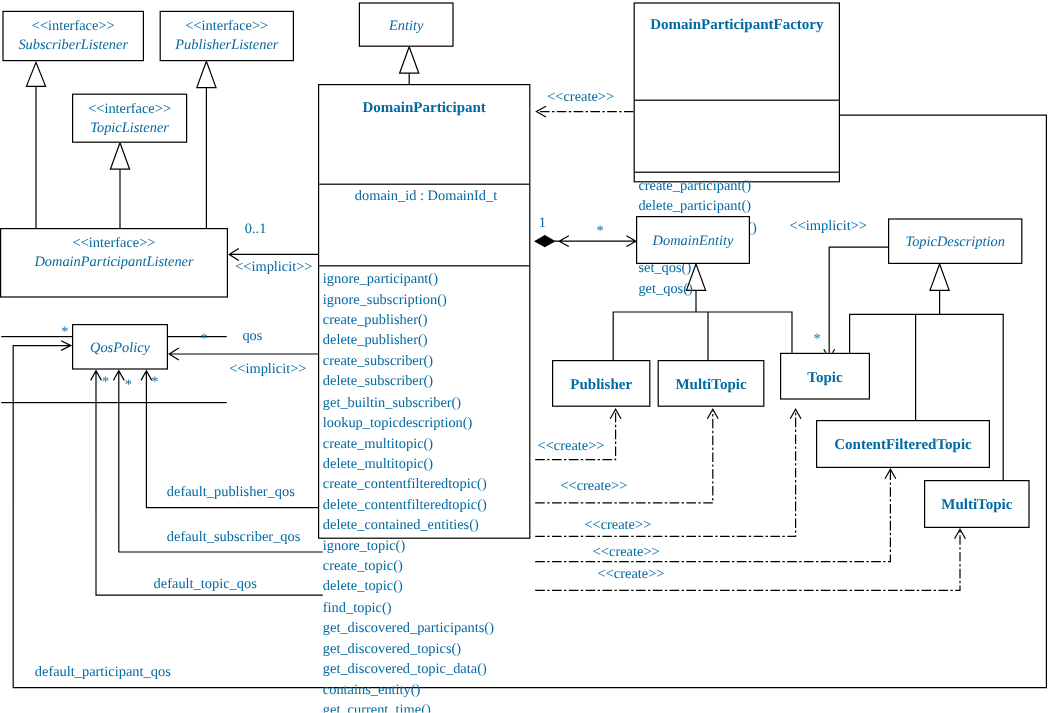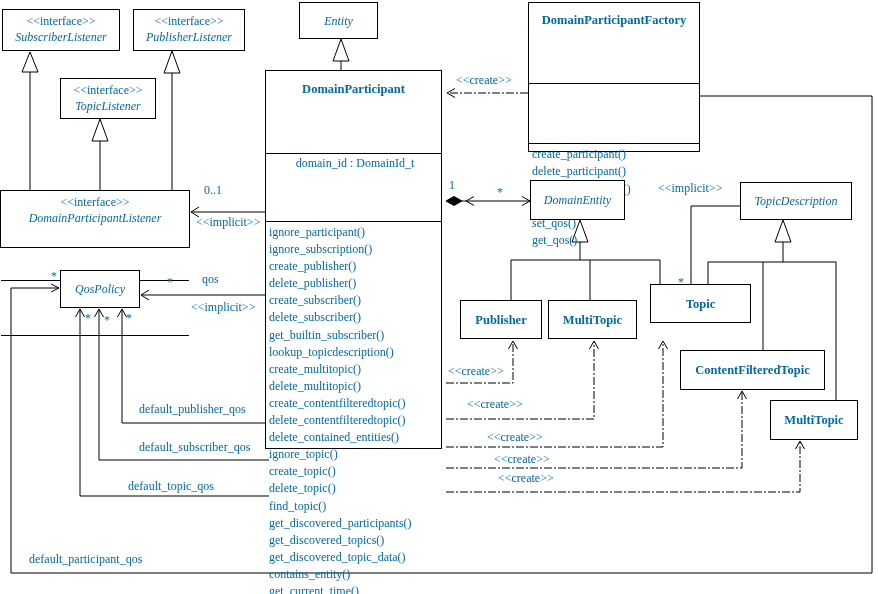--- a/index.html
+++ b/index.html
@@ -189,21 +189,21 @@
   </div>
 
   <div class="cls" style="left:460px;top:300px;width:82px;height:39px">
     <div class="vcenter cname-b">Publisher</div>
   </div>
 
   <div class="cls" style="left:548px;top:300px;width:89px;height:39px">
     <div class="vcenter cname-b">MultiTopic</div>
   </div>
 
-  <div class="cls" style="left:650px;top:284px;width:101px;height:39px">
+  <div class="cls" style="left:650px;top:294px;width:75px;height:39px">
     <div class="vcenter cname-b">Topic</div>
   </div>
 
   <div class="cls" style="left:680px;top:350px;width:145px;height:40px">
     <div class="vcenter cname-b">ContentFilteredTopic</div>
   </div>
 
   <div class="cls" style="left:770px;top:400px;width:88px;height:40px">
     <div class="vcenter cname-b">MultiTopic</div>
   </div>

